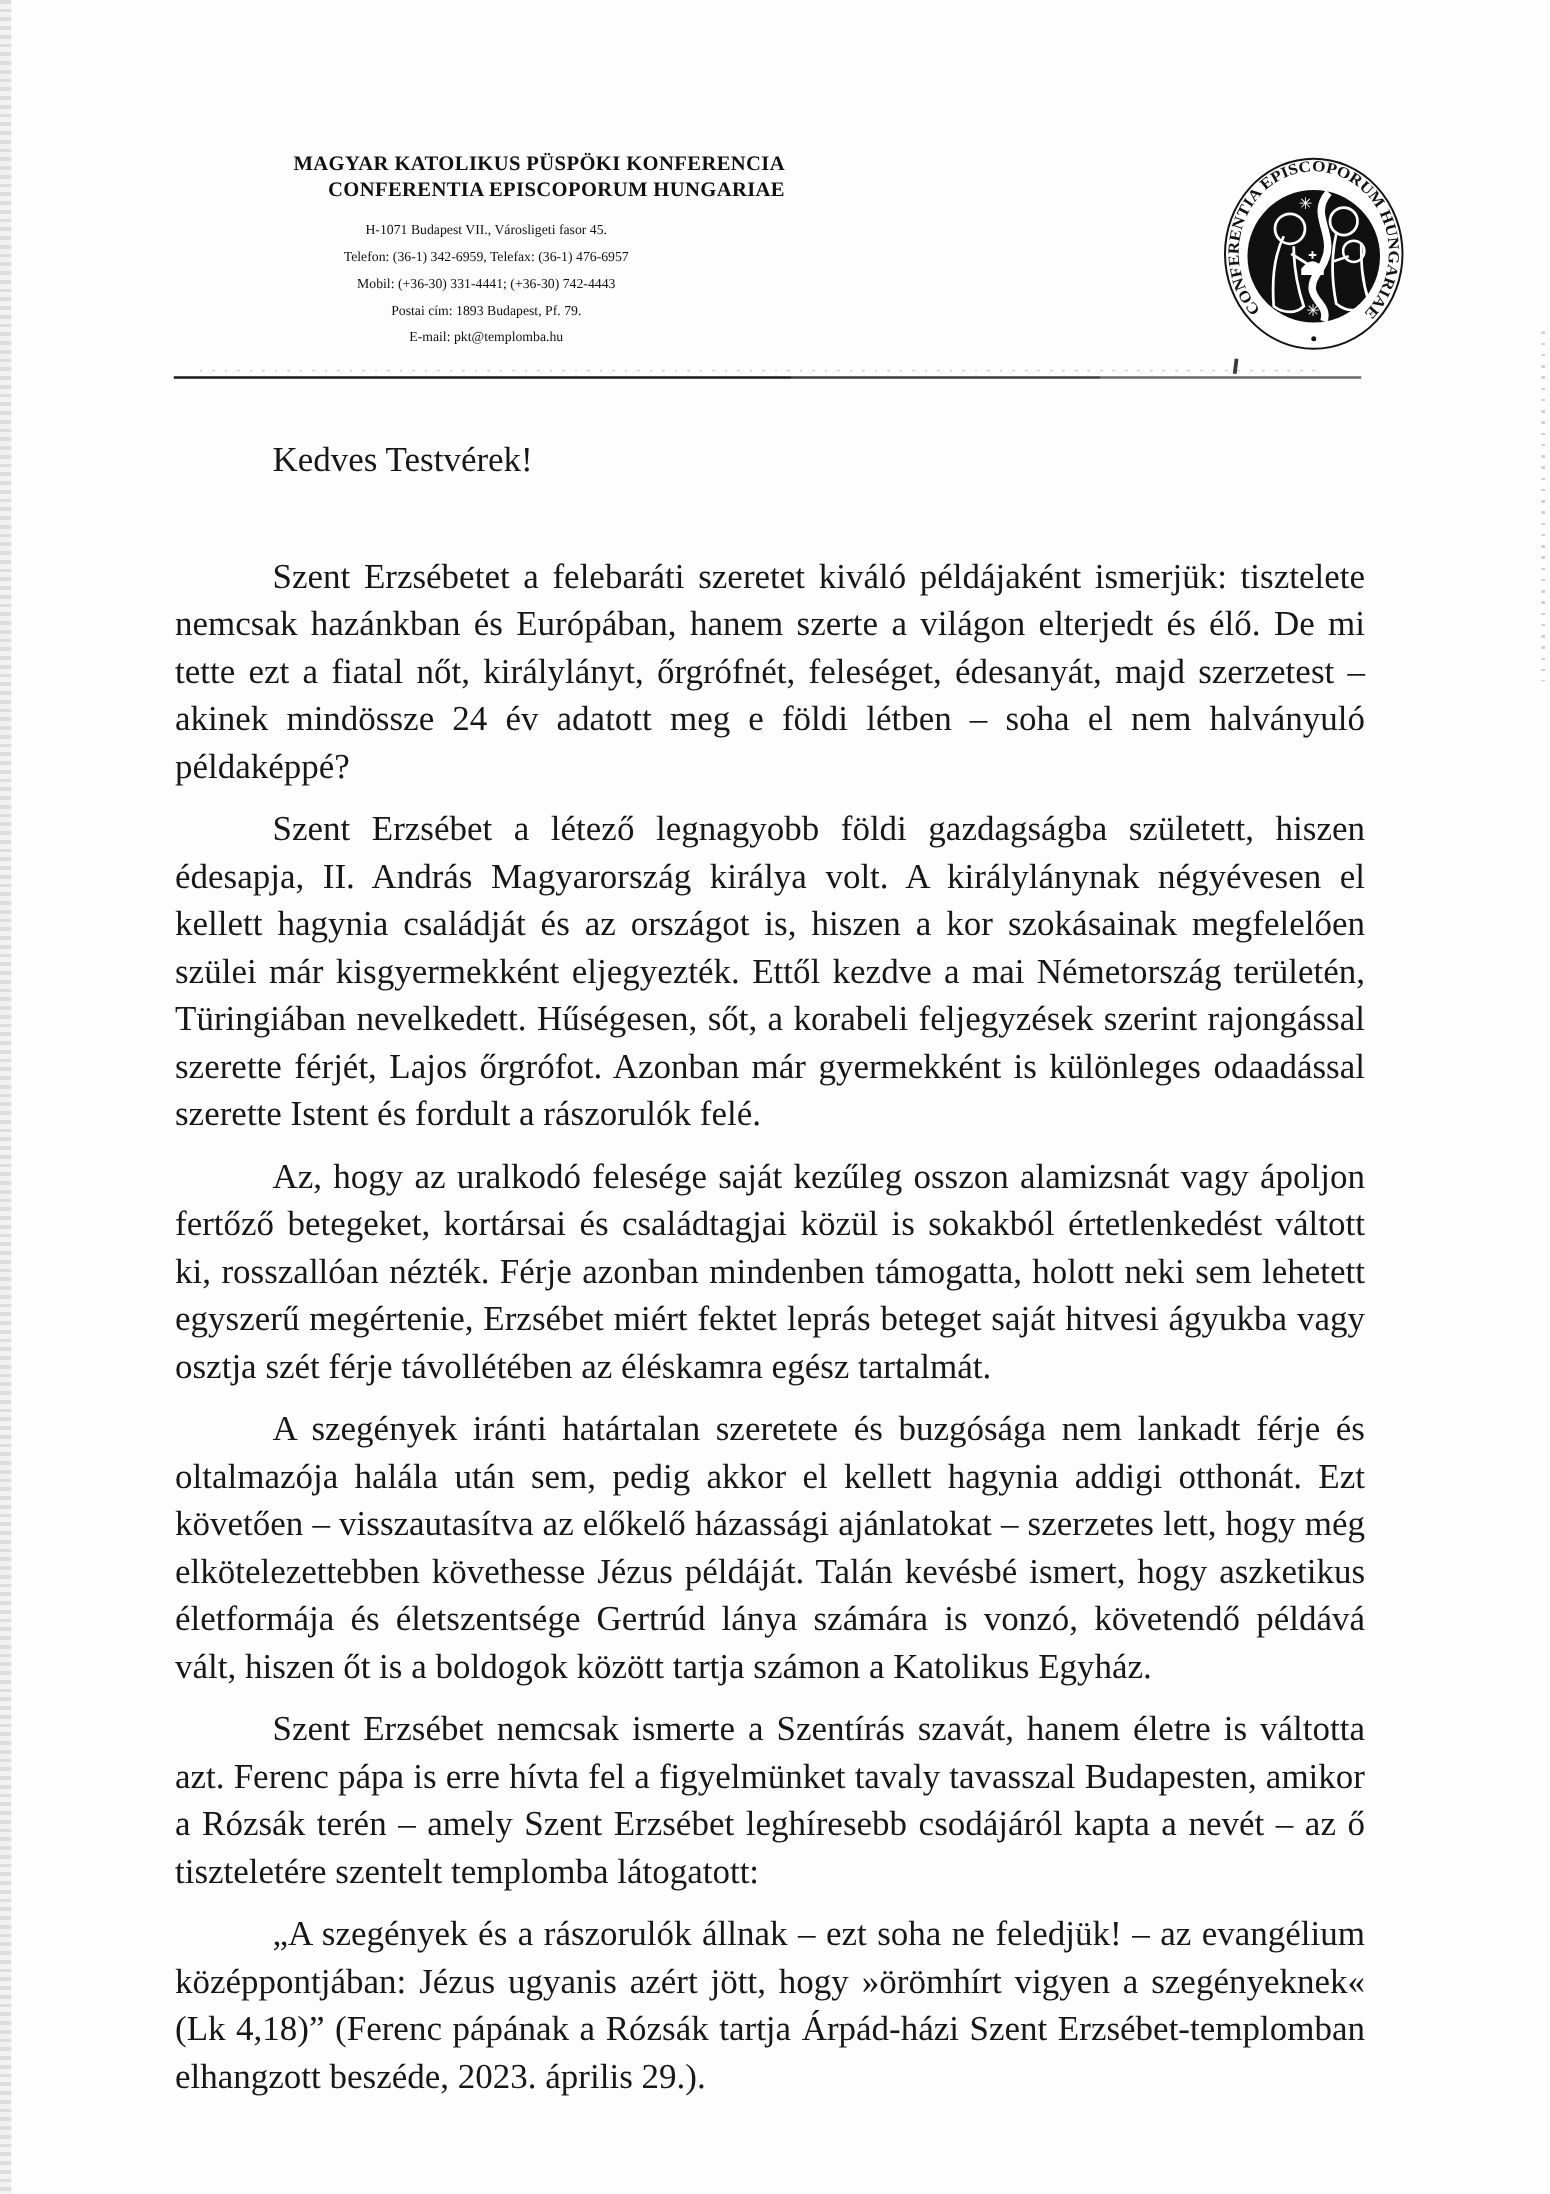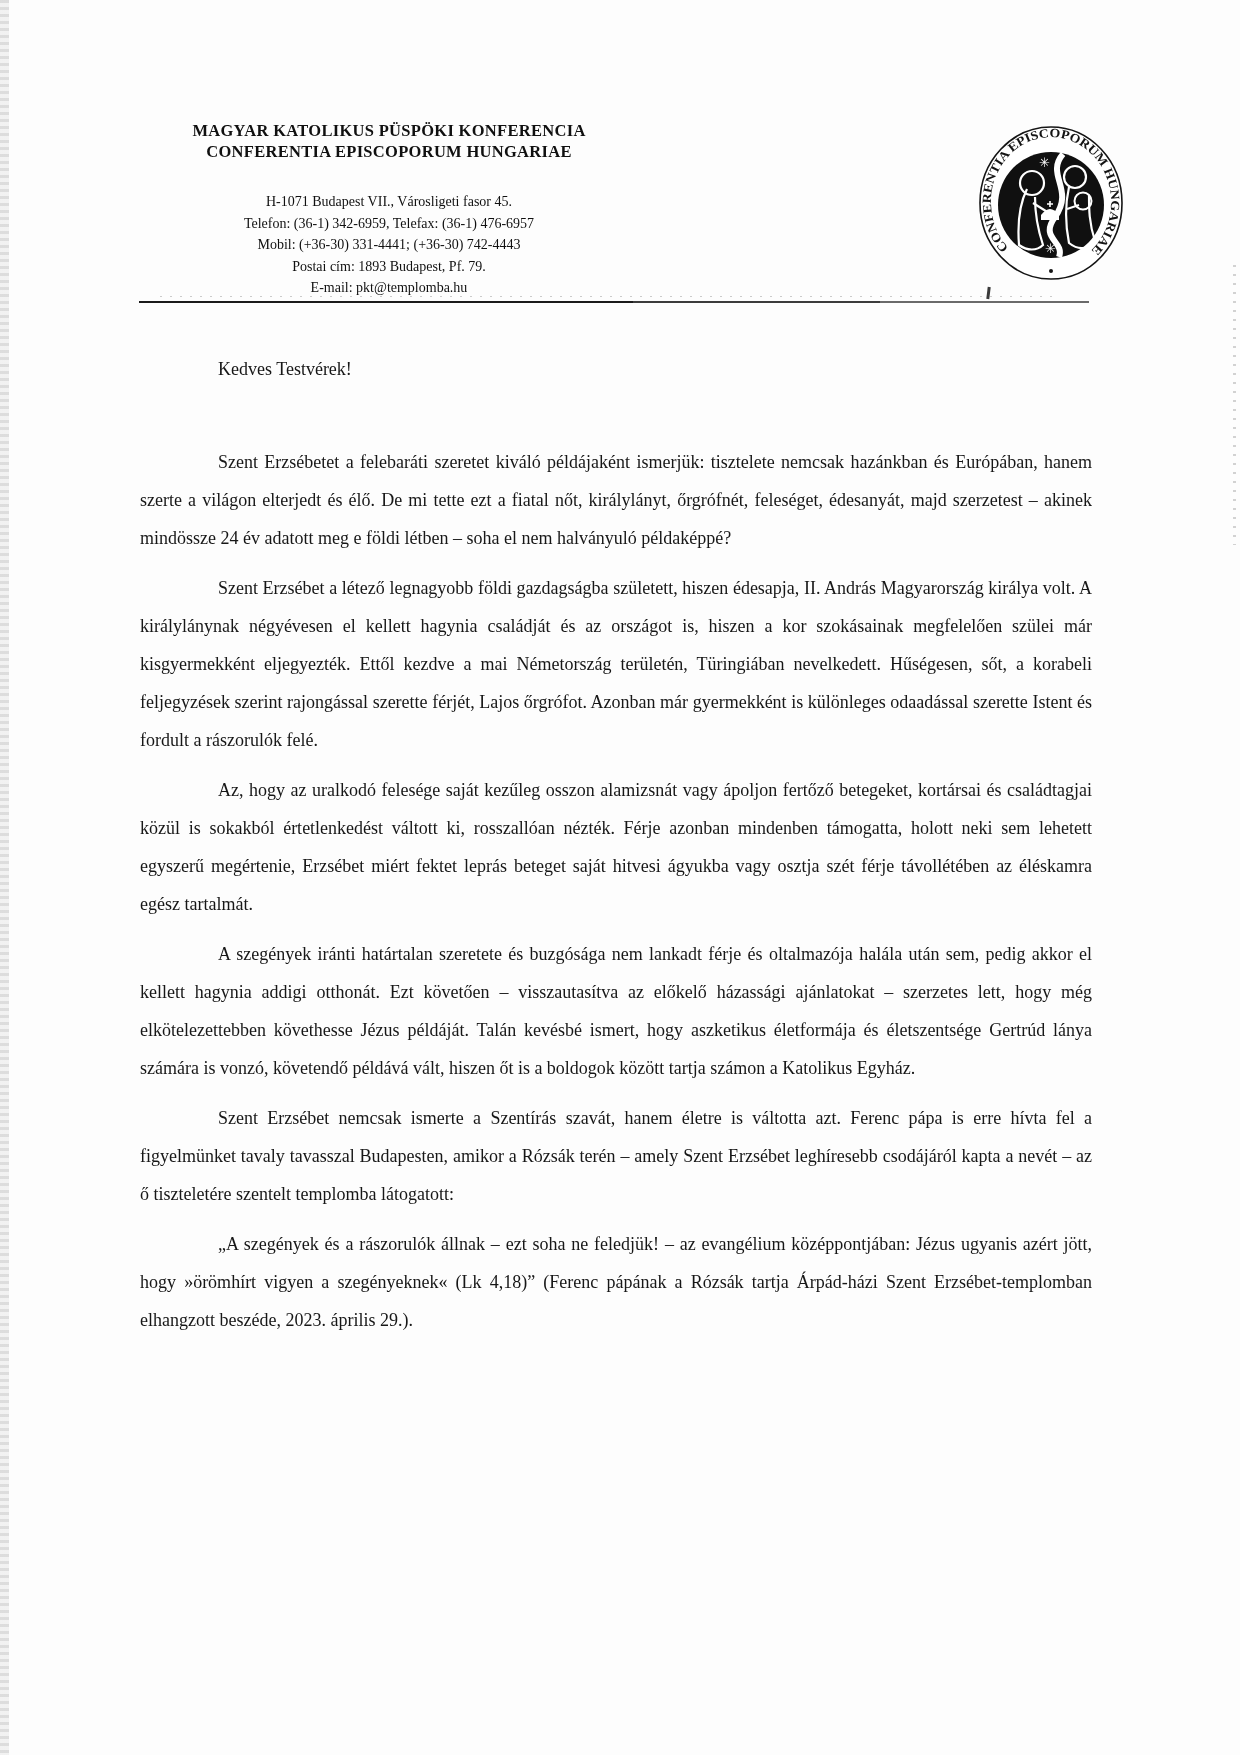--- a/index.html
+++ b/index.html
@@ -17,42 +17,42 @@
   }
   .edge-right-dots{
     position:absolute;left:1233px;top:265px;width:3px;height:280px;
     background:repeating-linear-gradient(to bottom,#b5b5b5 0 2px,transparent 2px 9px);
     opacity:.6;
   }
   
   .letterhead{
     position:absolute;left:150px;top:120px;width:478px;text-align:center;color:#101010;
   }
-  .lh-title{font-weight:bold;font-size:16.5px;line-height:21px;letter-spacing:.3px;}
-  .lh-address{margin-top:29px;font-size:14px;line-height:21.5px;}
+  .lh-title{font-weight:bold;font-size:16.5px;line-height:21px;letter-spacing:.3px;text-align:right;}
+  .lh-address{margin-top:12px;font-size:11px;line-height:21.5px;}
   
   .seal{position:absolute;left:977px;top:123px;width:148px;height:160px;}
   
   .rule{
     position:absolute;left:139px;top:301px;width:950px;height:2px;
     background:linear-gradient(to right,#1b1b1b 0 52%,#3c3c3c 52% 78%,#6a6a6a 78% 100%);
   }
   .rule-noise{
     position:absolute;left:160px;top:296px;width:900px;height:1px;
     background:repeating-linear-gradient(to right,#9a9a9a 0 2px,transparent 2px 10px);
     opacity:.5;
   }
   .scan-mark{
     position:absolute;left:987px;top:287px;width:3px;height:12px;background:#3a3a3a;
     transform:rotate(7deg);
   }
   
   .letter{
     position:absolute;left:140px;top:350px;width:952px;
-    font-size:18px;line-height:38px;text-align:justify;color:#171717;
+    font-size:28px;line-height:38px;text-align:justify;color:#171717;
   }
   .greeting{margin:0 0 55px 0;text-indent:78px;text-align:left;}
   .letter p{margin:0 0 12px 0;text-indent:78px;}
   .quote{margin:0;text-indent:78px;}
   .it{}
   .rm{font-style:normal;}
 </style>
 </head>
 <body>
 

